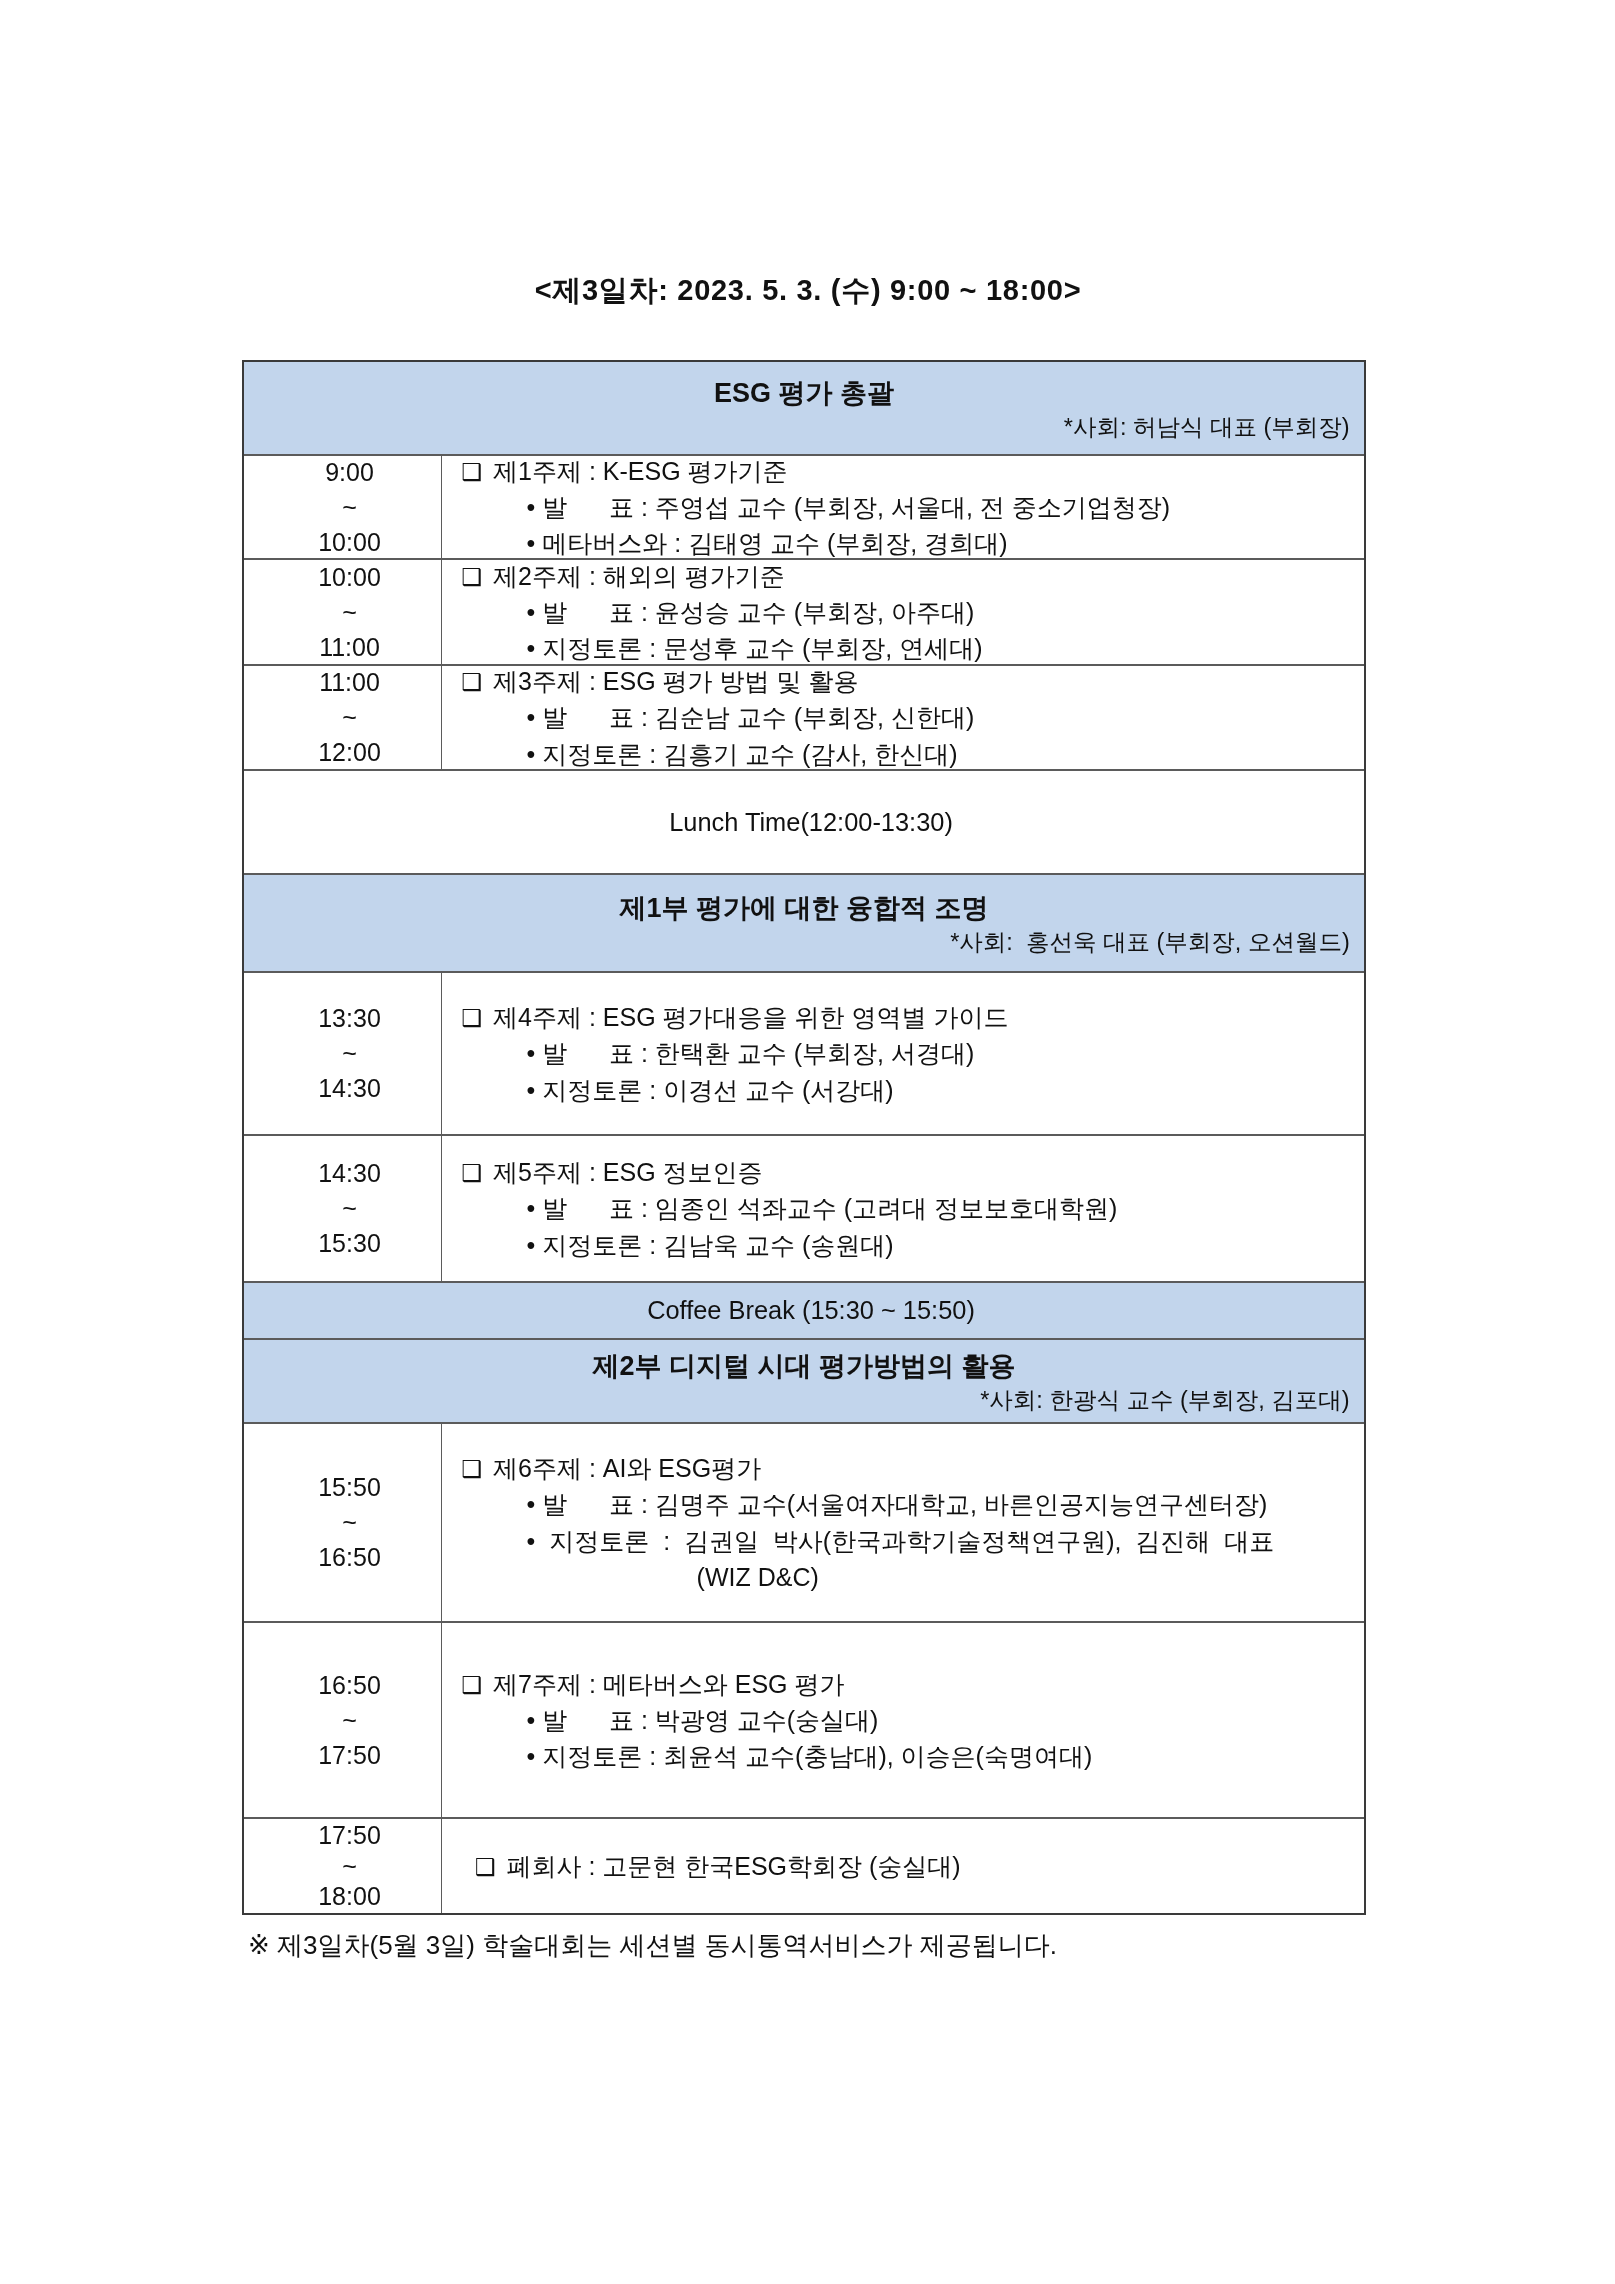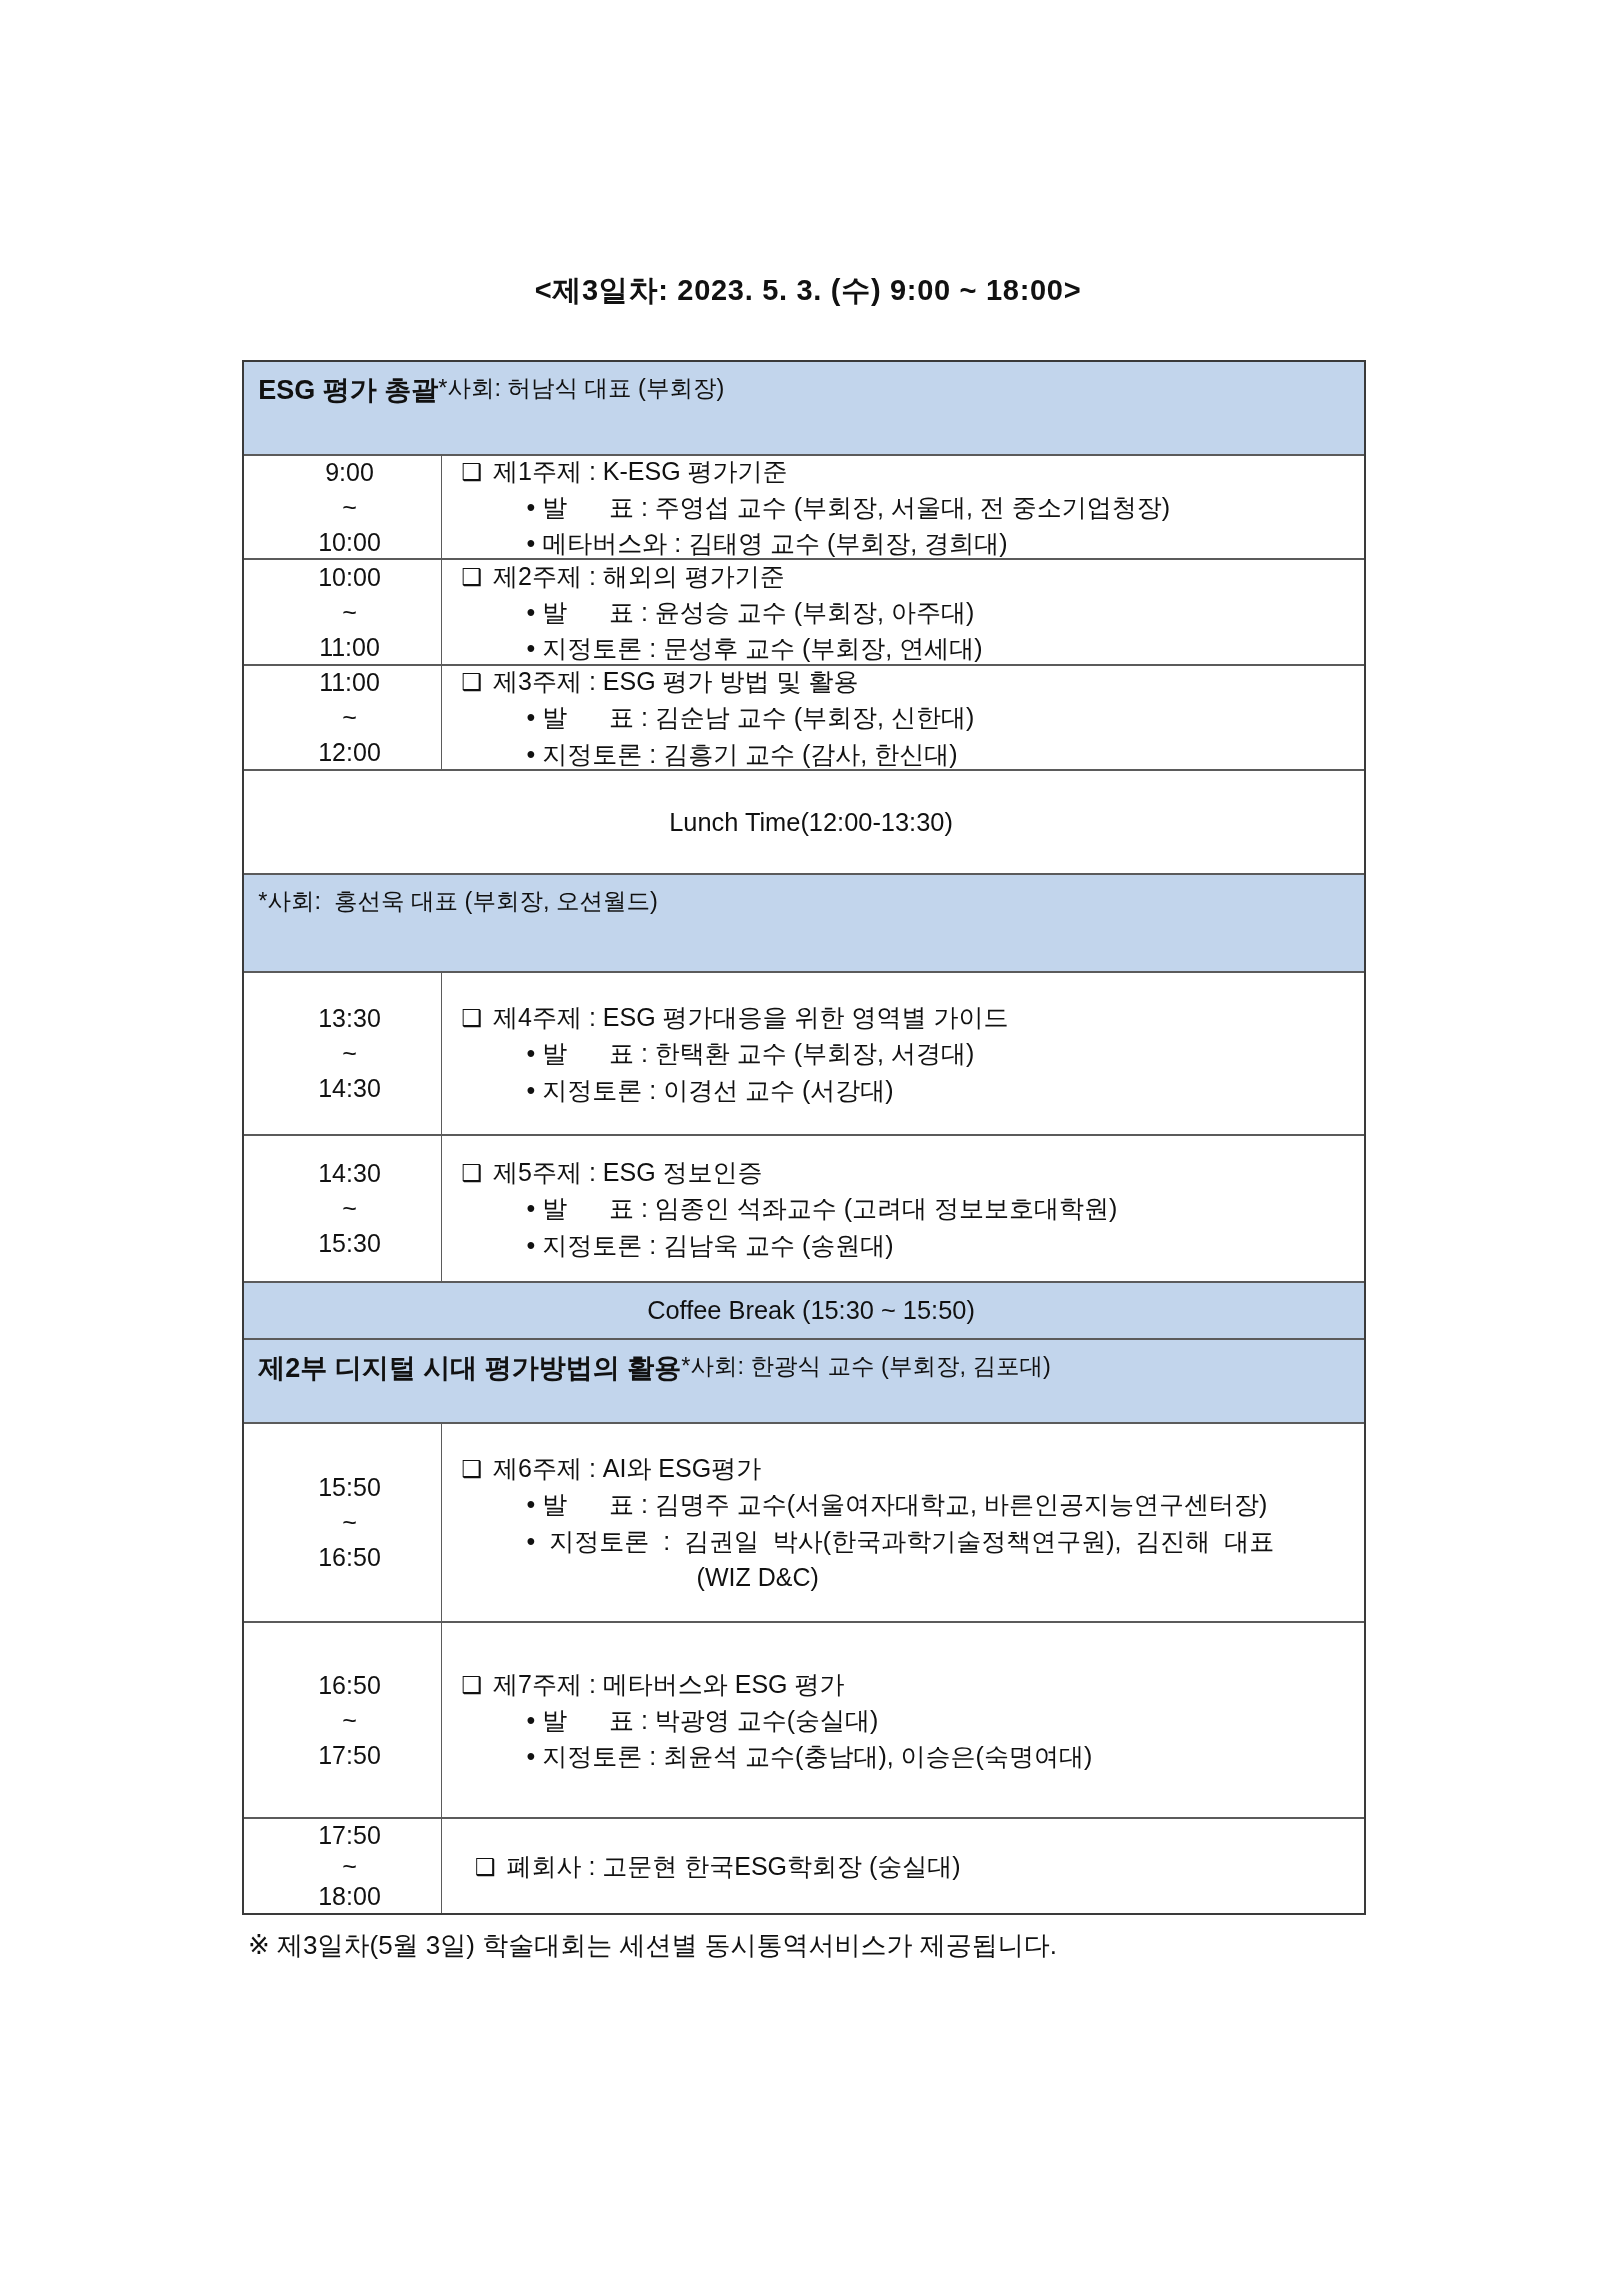--- a/index.html
+++ b/index.html
@@ -12,22 +12,22 @@
   .doc-title {
     position:absolute; top:271px; left:0; width:100%;
     text-align:center; font-size:29px; font-weight:bold; letter-spacing:0.7px;
   }
   .table {
     position:absolute; left:242px; top:360px; width:1124px;
     border:2px solid #3a3a3a; background:#ffffff;
   }
   .row { display:flex; width:100%;padding-left:14px; }
   .row + .row { border-top:2px solid #5b5b5b; }
-  .band { background:var(--band,#c2d5ec); flex-direction:row;
-          justify-content:flex-start; padding:10.4px 14.3px 9px 14.3px; }
+  .band { background:var(--band,#c2d5ec); flex-direction:column;
+          justify-content:center; padding:10.4px 14.3px 9px 14.3px; }
   .band .band-title { text-align:center; font-size:27px; font-weight:bold; }
   .band .band-moderator { text-align:right; font-size:23.5px; white-space:pre-wrap; }
   .break-row { align-items:center; justify-content:center;
                font-size:25.4px; font-weight:normal; }
   .break-row.blue { background:var(--band,#c2d5ec);text-align:center; }
   .time-cell {
     width:184px; flex:0 0 184px; border-right:1.3px solid #5b5b5b;
     display:flex; flex-direction:column; align-items:center; justify-content:center;
     font-size:25px; line-height:1.4; text-align:center;
   }
@@ -105,20 +105,21 @@
       <div class="line bullet-line">• 발      표 : 김순남 교수 (부회장, 신한대)</div>
       <div class="line bullet-line">• 지정토론 : 김흥기 교수 (감사, 한신대)</div>
     </div>
   </div>
 
   <div class="row break-row" style="height:104px">
     <div>Lunch Time(12:00-13:30)</div>
   </div>
 
   <div class="row band" style="height:98px">
+    <div class="band-title">제1부 평가에 대한 융합적 조명</div>
     <div class="band-moderator">*사회:  홍선욱 대표 (부회장, 오션월드)</div>
   </div>
 
   <div class="row session" style="height:163px">
     <div class="time-cell">
       <div>13:30</div>
       <div>~</div>
       <div>14:30</div>
     </div>
     <div class="content-cell">

